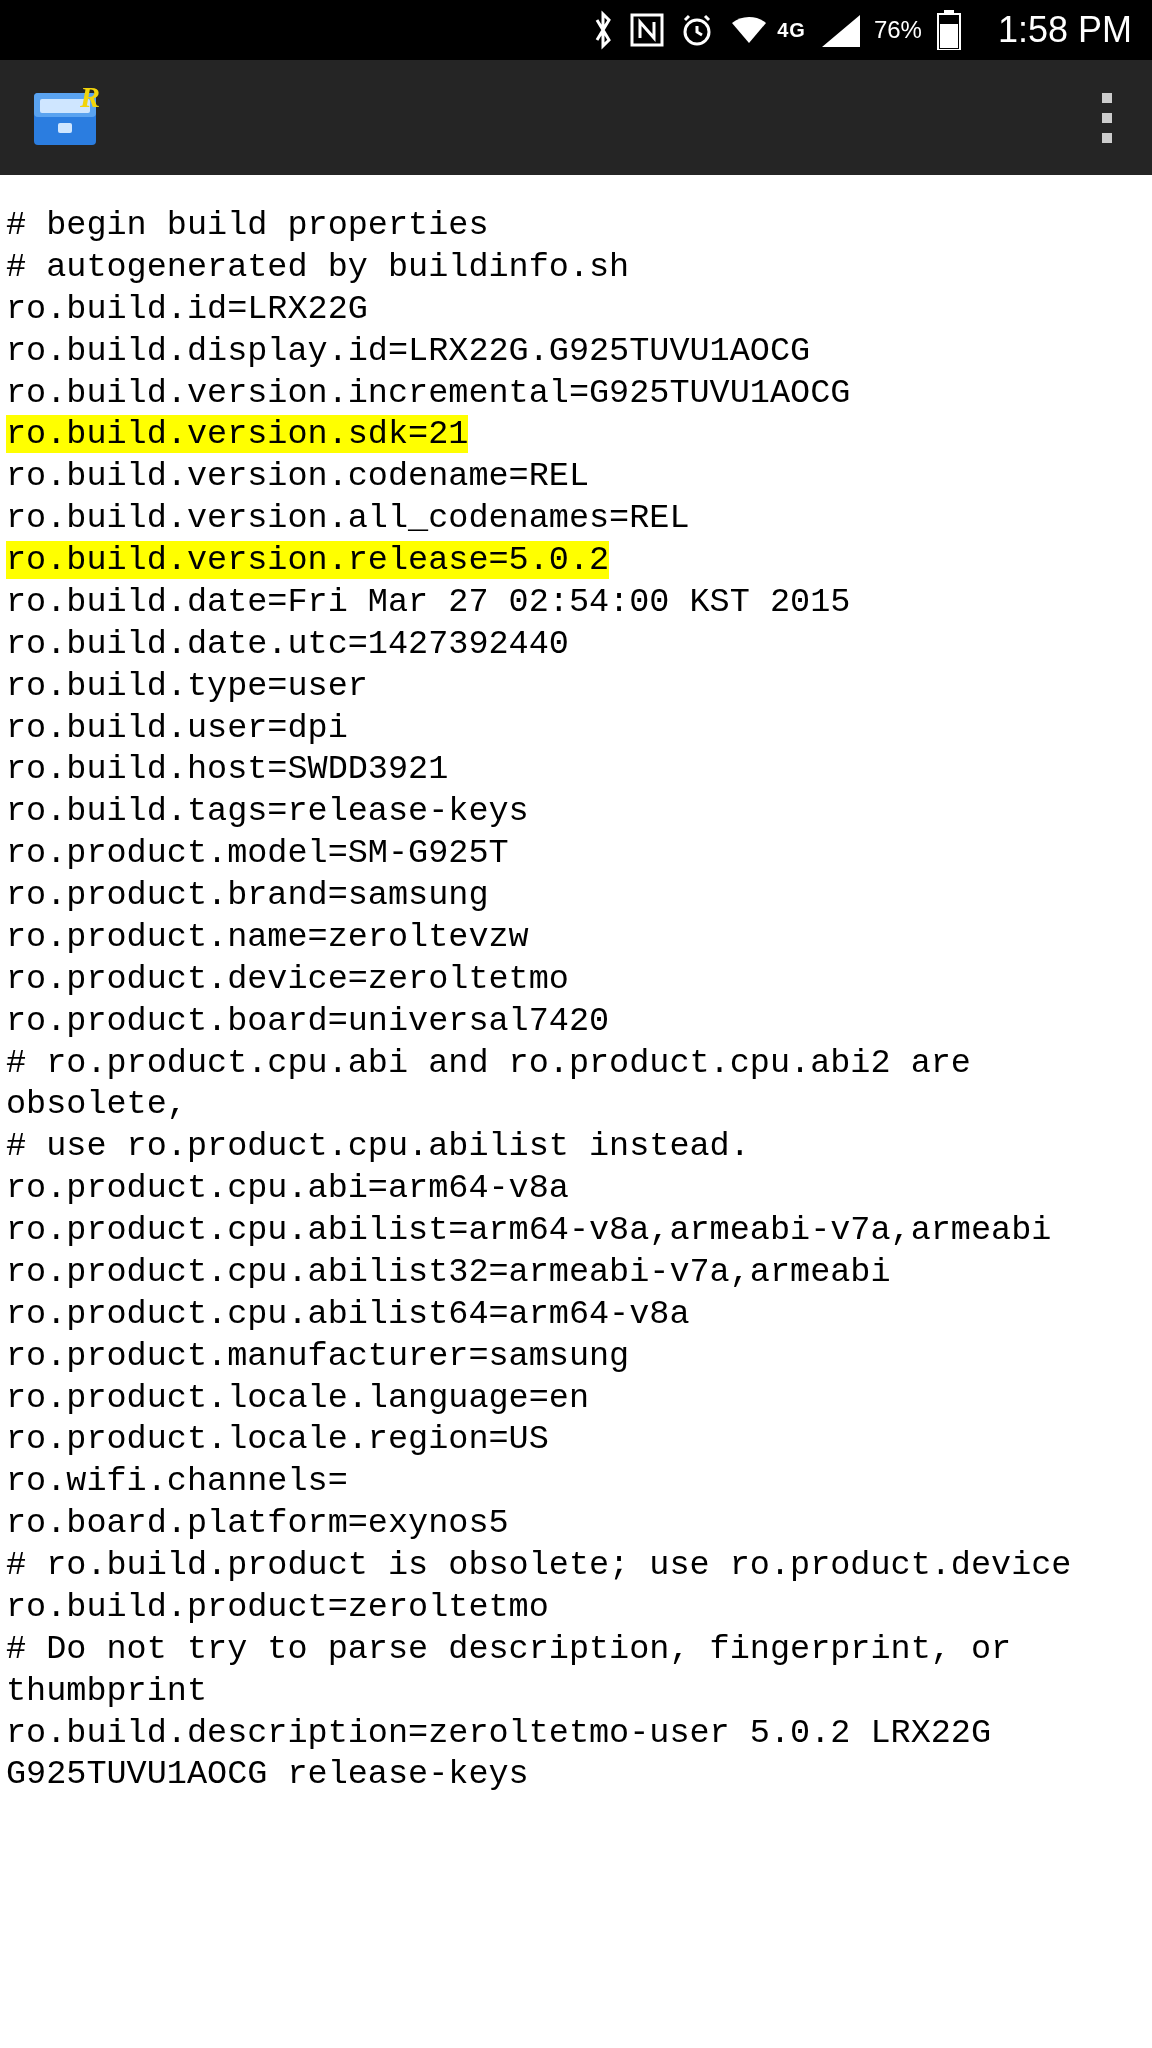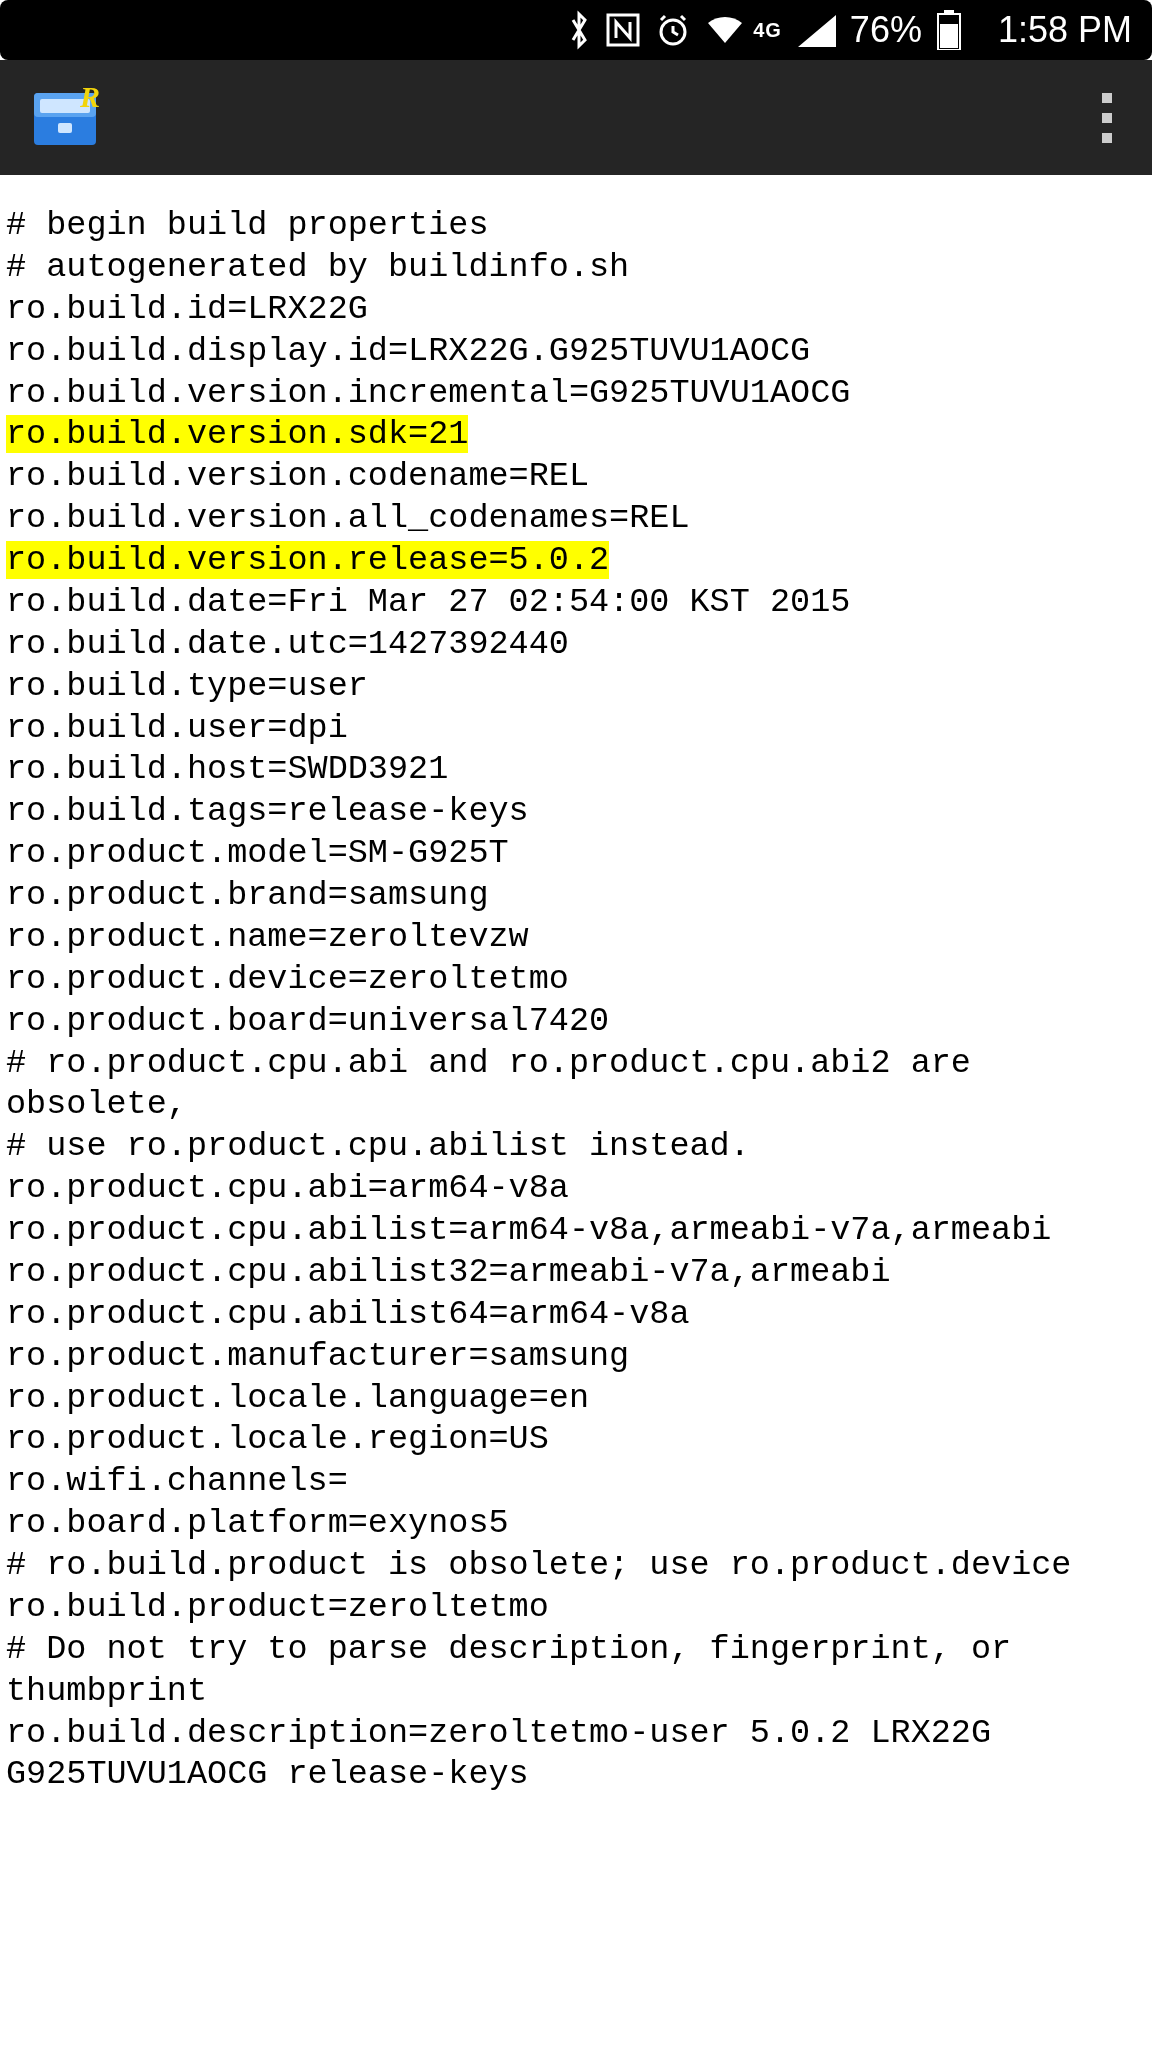--- a/index.html
+++ b/index.html
@@ -7,21 +7,20 @@
   .status-bar {
     background: #000;
     height: 60px;
     display: flex;
     align-items: center;
     justify-content: flex-end;
     padding: 0 20px;
     color: #fff;
     font-size: 34px;
     gap: 14px;
-    border-radius: 8px;
   }
   .status-bar .icon { display: inline-flex; align-items: center; }
   .status-bar .clock { margin-left: 22px; font-size: 36px; }
   .app-bar {
     background: #252525;
     height: 115px;
     display: flex;
     align-items: center;
     padding: 0 30px 0 30px;
     position: relative;
@@ -91,21 +90,21 @@
       <svg width="40" height="34" viewBox="0 0 40 34" fill="#fff">
         <path d="M20 30 L3 10 C12 2 28 2 37 10 Z"></path>
       </svg>
     </span>
     <span class="icon" style="font-size:20px; font-weight:bold; letter-spacing:1px; margin-left:-6px;">4G</span>
     <span class="icon">
       <svg width="40" height="34" viewBox="0 0 40 34" fill="#fff">
         <path d="M2 34 L40 34 L40 2 Z"></path>
       </svg>
     </span>
-    <span style="font-size:36px;">76%</span>
+    <span style="font-size:24px;">76%</span>
     <span class="icon">
       <svg width="26" height="40" viewBox="0 0 26 40" fill="#fff">
         <rect x="8" y="0" width="10" height="4"></rect>
         <rect x="2" y="4" width="22" height="36" fill="none" stroke="#fff" stroke-width="2"></rect>
         <rect x="4" y="14" width="18" height="24"></rect>
       </svg>
     </span>
     <span class="clock">1:58 PM</span>
   </div>
 </div>

